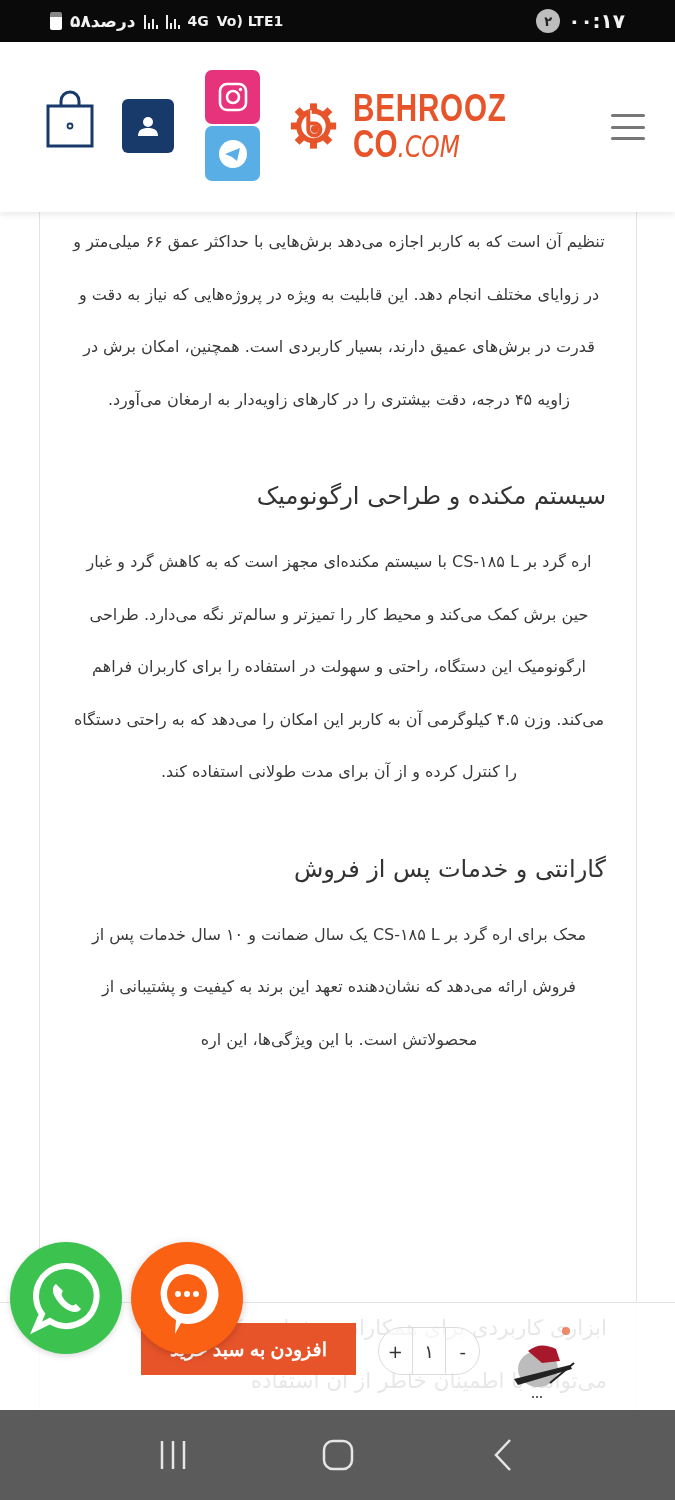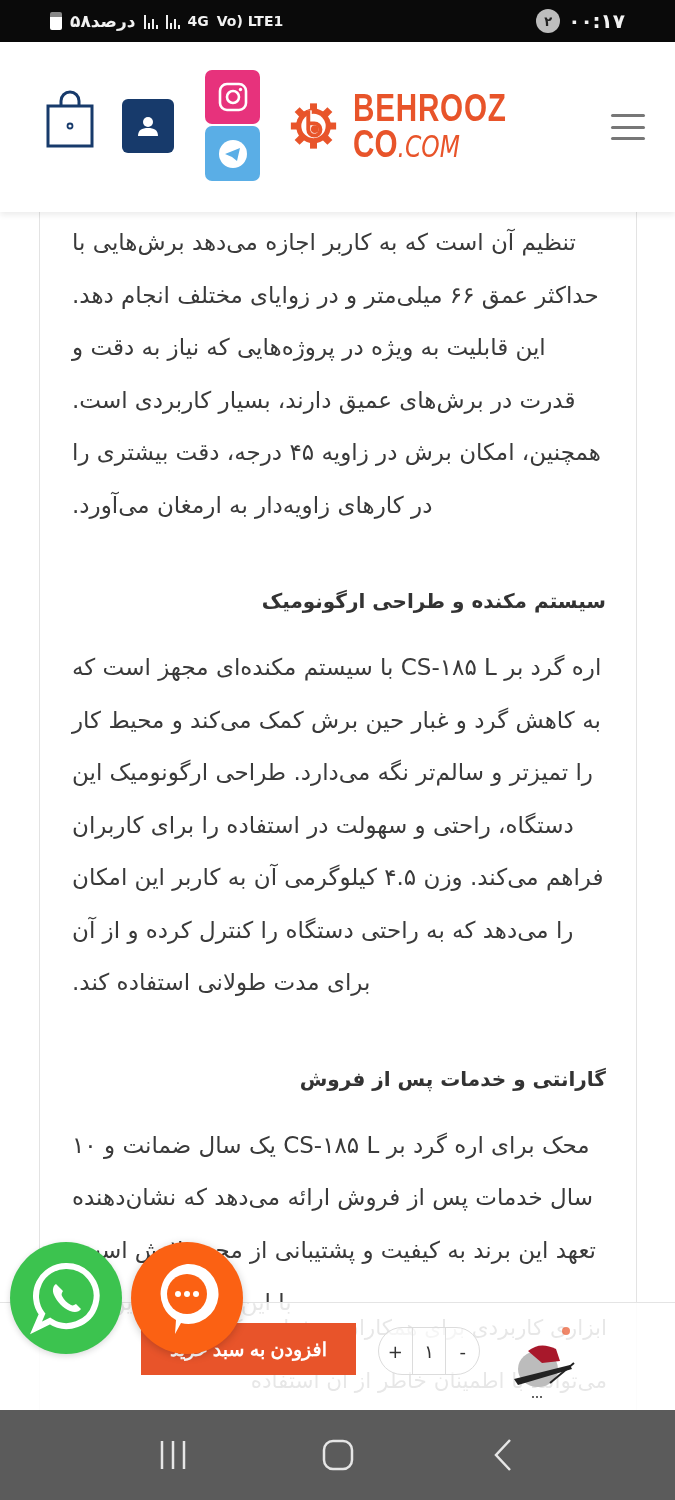--- a/index.html
+++ b/index.html
@@ -39,23 +39,23 @@
   .logo-line2 .dotcom { font-weight: normal; font-style: italic; font-family: "DejaVu Sans", sans-serif; font-size: 30px; }
   .menu-btn { position: absolute; right: 30px; top: 72px; width: 34px; height: 26px; display: flex; flex-direction: column; justify-content: space-between; }
   .menu-btn span { display: block; height: 3px; background: #777; border-radius: 2px; }
 
   
   .content {
     position: absolute; top: 212px; left: 39px; width: 598px; height: 1200px;
     border-left: 1px solid #e3e3e3; border-right: 1px solid #e3e3e3;
     direction: rtl; padding: 0 30px 0 32px; color: #3a3a3a;
   }
-  .para { font-size: 23px; line-height: 52.5px; text-align: left; }
+  .para { font-size: 16px; line-height: 52.5px; text-align: center; }
   .para.p1 { margin-top: 4px; }
-  .heading { font-size: 20px; font-weight: bold; color: #333; line-height: 52px; margin: 44px 0 14px 0; }
+  .heading { font-size: 24px; font-weight: normal; color: #333; line-height: 52px; margin: 44px 0 14px 0; }
 
   
   .whatsapp-btn { position: absolute; left: 10px; top: 1242px; width: 112px; height: 112px; border-radius: 50%; background: #3cc34f; display: flex; align-items: center; justify-content: center; z-index: 20; box-shadow: 0 2px 6px rgba(0,0,0,0.15); }
   .chat-btn { position: absolute; left: 131px; top: 1242px; width: 112px; height: 112px; border-radius: 50%; background: #fb6113; display: flex; align-items: center; justify-content: center; z-index: 21; box-shadow: 0 2px 8px rgba(0,0,0,0.2); }
 
   
   .sticky-bar {
     position: absolute; top: 1302px; left: 0; width: 675px; height: 108px;
     background: rgba(255,255,255,0.88); border-top: 1px solid #e4e4e4; z-index: 10;
   }

